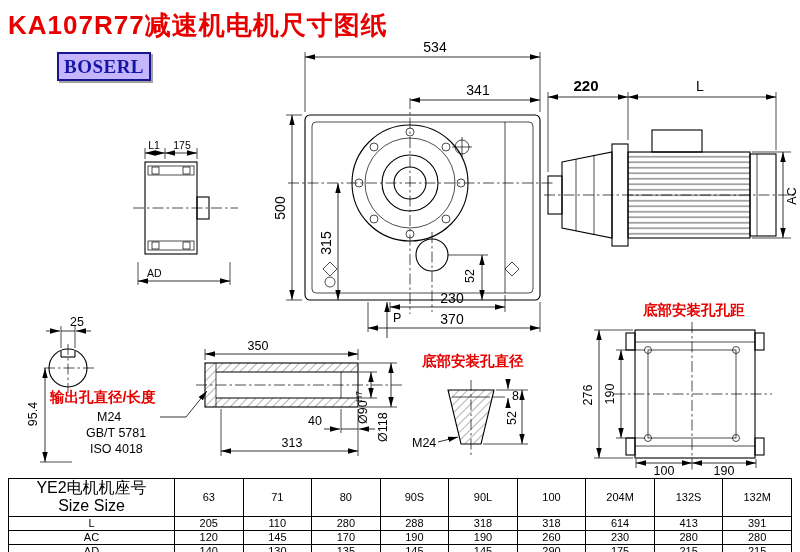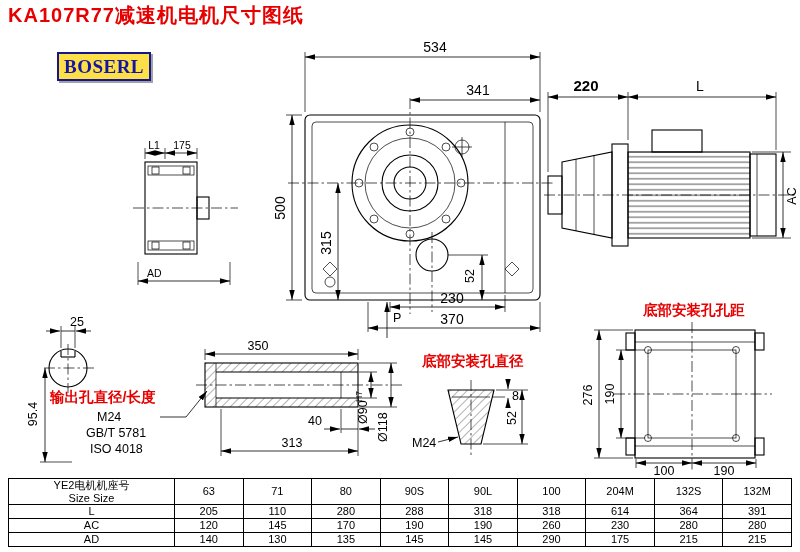--- a/index.html
+++ b/index.html
@@ -1,20 +1,20 @@
 <!DOCTYPE html>
 <html><head>
 <meta charset="utf-8">
 <style>
   * { margin:0; padding:0; box-sizing:border-box; }
   html,body { width:800px; height:552px; }
   body { position:relative; background:#fff; font-family:"Liberation Sans",sans-serif; overflow:hidden; }
 
-  .page-title { position:absolute; left:8px; top:2px; font-size:20px; font-weight:bold; color:#e60000; letter-spacing:1px; white-space:nowrap; }
-  .brand-box { position:absolute; left:57px; top:52px; width:94px; height:29px; border:2px solid #15158c; box-shadow:2px 2px 0 rgba(70,70,70,.5); display:flex; align-items:center; justify-content:center; background:#fde047; }
+  .page-title { position:absolute; left:8px; top:8px; font-size:26px; font-weight:bold; color:#e60000; letter-spacing:1px; white-space:nowrap; }
+  .brand-box { position:absolute; left:57px; top:52px; width:94px; height:29px; border:2px solid #15158c; box-shadow:2px 2px 0 rgba(70,70,70,.5); display:flex; align-items:center; justify-content:center; background:#c4b5fd; }
   .brand-box span { font-family:"Liberation Serif",serif; font-weight:bold; font-size:19px; color:#1515a3; letter-spacing:.5px; }
 
   svg.drawing { position:absolute; left:0; top:0; }
   .ln   { fill:none; stroke:#000; stroke-width:1.1; }
   .thin { fill:none; stroke:#000; stroke-width:0.7; }
   .cl   { fill:none; stroke:#000; stroke-width:0.7; stroke-dasharray:11 3 2.5 3; }
   .dim  { fill:none; stroke:#000; stroke-width:0.8; }
   .hatched   { fill:url(#hatch); stroke:#000; stroke-width:1.1; }
   .hatchfill { fill:url(#hatch); stroke:none; }
   .finned    { fill:url(#fins); stroke:#000; stroke-width:1.1; }
@@ -22,21 +22,21 @@
   .d    { font-size:12.5px; }
   .dl   { font-size:14px; }
   .ds   { font-size:10.5px; }
   .db   { font-size:15px; font-weight:bold; }
   .dsup { font-size:8.5px; }
   .red  { font-size:14.5px; font-weight:bold; fill:#e60000; }
 
   table.size-table { position:absolute; left:8px; top:478px; width:784px; border-collapse:collapse; table-layout:fixed; font-size:11px; color:#000; background:#fff; }
   .size-table th, .size-table td { border:1px solid #000; text-align:center; vertical-align:middle; padding:0; height:14px; font-weight:normal; line-height:1.15; }
   .size-table tr.hdr th { height:26px; }
-  .size-table th.first div { font-size:11px; }
+  .size-table th.first div { font-size:16px; }
 </style>
 </head>
 <body>
 
 <div class="page-title">KA107R77减速机电机尺寸图纸</div>
 <div class="brand-box">
     <span>BOSERL</span>
   </div>
 
 <svg class="drawing" width="800" height="478" viewBox="0 0 800 478">
@@ -293,21 +293,21 @@
     </tr>
     <tr>
       <th>L</th>
       <td>205</td>
       <td>110</td>
       <td>280</td>
       <td>288</td>
       <td>318</td>
       <td>318</td>
       <td>614</td>
-      <td>364</td>
+      <td>413</td>
       <td>391</td>
     </tr>
     <tr>
       <th>AC</th>
       <td>120</td>
       <td>145</td>
       <td>170</td>
       <td>190</td>
       <td>190</td>
       <td>260</td>

